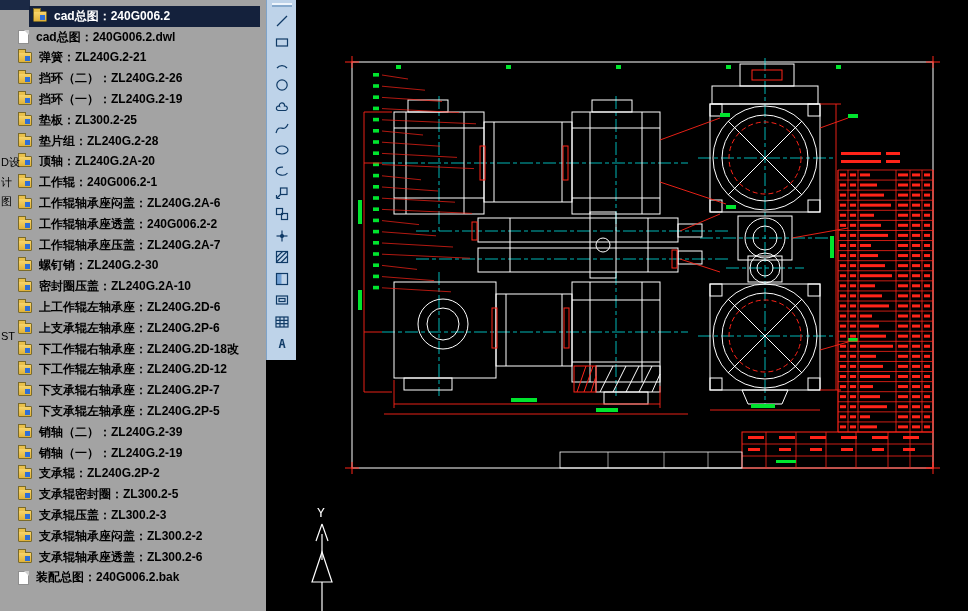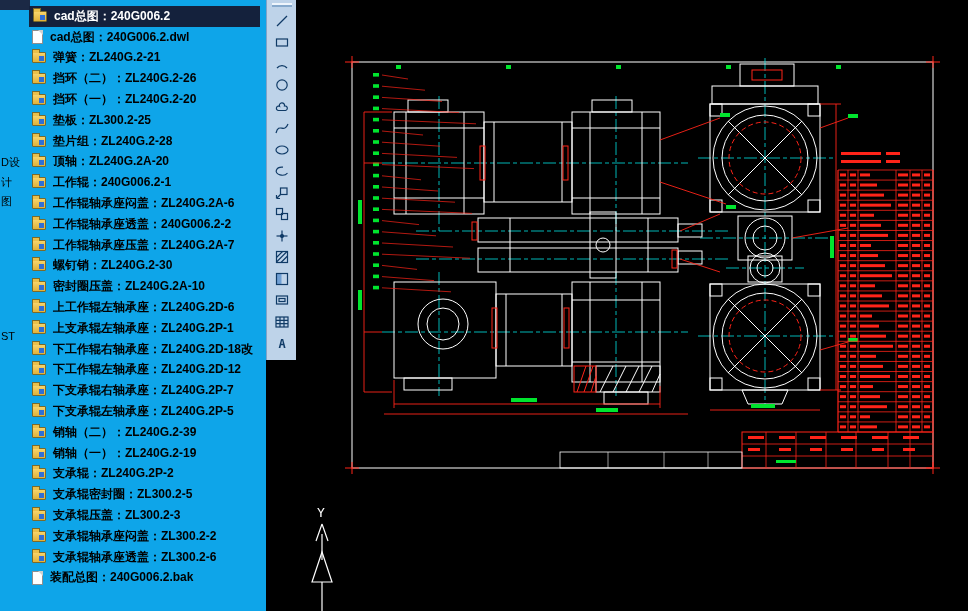--- a/index.html
+++ b/index.html
@@ -1,25 +1,25 @@
 <!DOCTYPE html>
 <html><head>
 <meta charset="utf-8">
 <style>
   *{margin:0;padding:0;box-sizing:border-box}
   html,body{width:968px;height:611px;overflow:hidden;background:#000;
     font-family:"Liberation Sans","DejaVu Sans",sans-serif}
   .app{position:relative;width:968px;height:611px}
 
   
-  .file-panel{position:absolute;left:0;top:0;width:266px;height:611px;background:#0ea5e9;overflow:hidden}
+  .file-panel{position:absolute;left:0;top:0;width:266px;height:611px;background:#a3a3a3;overflow:hidden}
   .corner-sliver{position:absolute;left:0;top:0;width:30px;height:10px;background:#1b2945}
   .frag{position:absolute;left:1px;font-size:11px;font-weight:400;color:#000;z-index:3}
   .file-list{position:absolute;left:0;top:6px;right:0}
-  .file-item{display:flex;align-items:center;height:20.8px;padding-left:32px;gap:7px;
+  .file-item{display:flex;align-items:center;height:20.8px;padding-left:18px;gap:7px;
     font-size:12px;font-weight:700;color:#000;white-space:nowrap;cursor:default}
   .file-item.selected{background:#14213c;color:#fff;margin-left:29px;padding-left:4px;margin-right:6px}
   .fi-icon{flex:0 0 auto;display:inline-block;position:relative}
   .icon-dwg{width:14px;height:11px;background:linear-gradient(#f7d46a,#e0b23a);
     border:1px solid #7a6a2a;border-radius:1px}
   .icon-dwg::before{content:"";position:absolute;left:-1px;top:-4px;width:6px;height:3px;
     background:#e9c04b;border:1px solid #7a6a2a;border-bottom:none}
   .icon-dwg::after{content:"";position:absolute;right:1px;bottom:1px;width:5px;height:5px;background:#2f6fd6}
   .icon-file{width:11px;height:14px;background:#fff;border:1px solid #8f8f8f}
   .icon-file::after{content:"";position:absolute;right:-1px;top:-1px;
@@ -55,21 +55,21 @@
         <div class="file-item">
           <span class="fi-icon icon-dwg"></span>
           <span>弹簧：ZL240G.2-21</span>
         </div>
         <div class="file-item">
           <span class="fi-icon icon-dwg"></span>
           <span>挡环（二）：ZL240G.2-26</span>
         </div>
         <div class="file-item">
           <span class="fi-icon icon-dwg"></span>
-          <span>挡环（一）：ZL240G.2-20</span>
+          <span>挡环（一）：ZL240G.2-19</span>
         </div>
         <div class="file-item">
           <span class="fi-icon icon-dwg"></span>
           <span>垫板：ZL300.2-25</span>
         </div>
         <div class="file-item">
           <span class="fi-icon icon-dwg"></span>
           <span>垫片组：ZL240G.2-28</span>
         </div>
         <div class="file-item">
@@ -99,21 +99,21 @@
         <div class="file-item">
           <span class="fi-icon icon-dwg"></span>
           <span>密封圈压盖：ZL240G.2A-10</span>
         </div>
         <div class="file-item">
           <span class="fi-icon icon-dwg"></span>
           <span>上工作辊左轴承座：ZL240G.2D-6</span>
         </div>
         <div class="file-item">
           <span class="fi-icon icon-dwg"></span>
-          <span>上支承辊左轴承座：ZL240G.2P-1</span>
+          <span>上支承辊左轴承座：ZL240G.2P-6</span>
         </div>
         <div class="file-item">
           <span class="fi-icon icon-dwg"></span>
           <span>下工作辊右轴承座：ZL240G.2D-18改</span>
         </div>
         <div class="file-item">
           <span class="fi-icon icon-dwg"></span>
           <span>下工作辊左轴承座：ZL240G.2D-12</span>
         </div>
         <div class="file-item">

